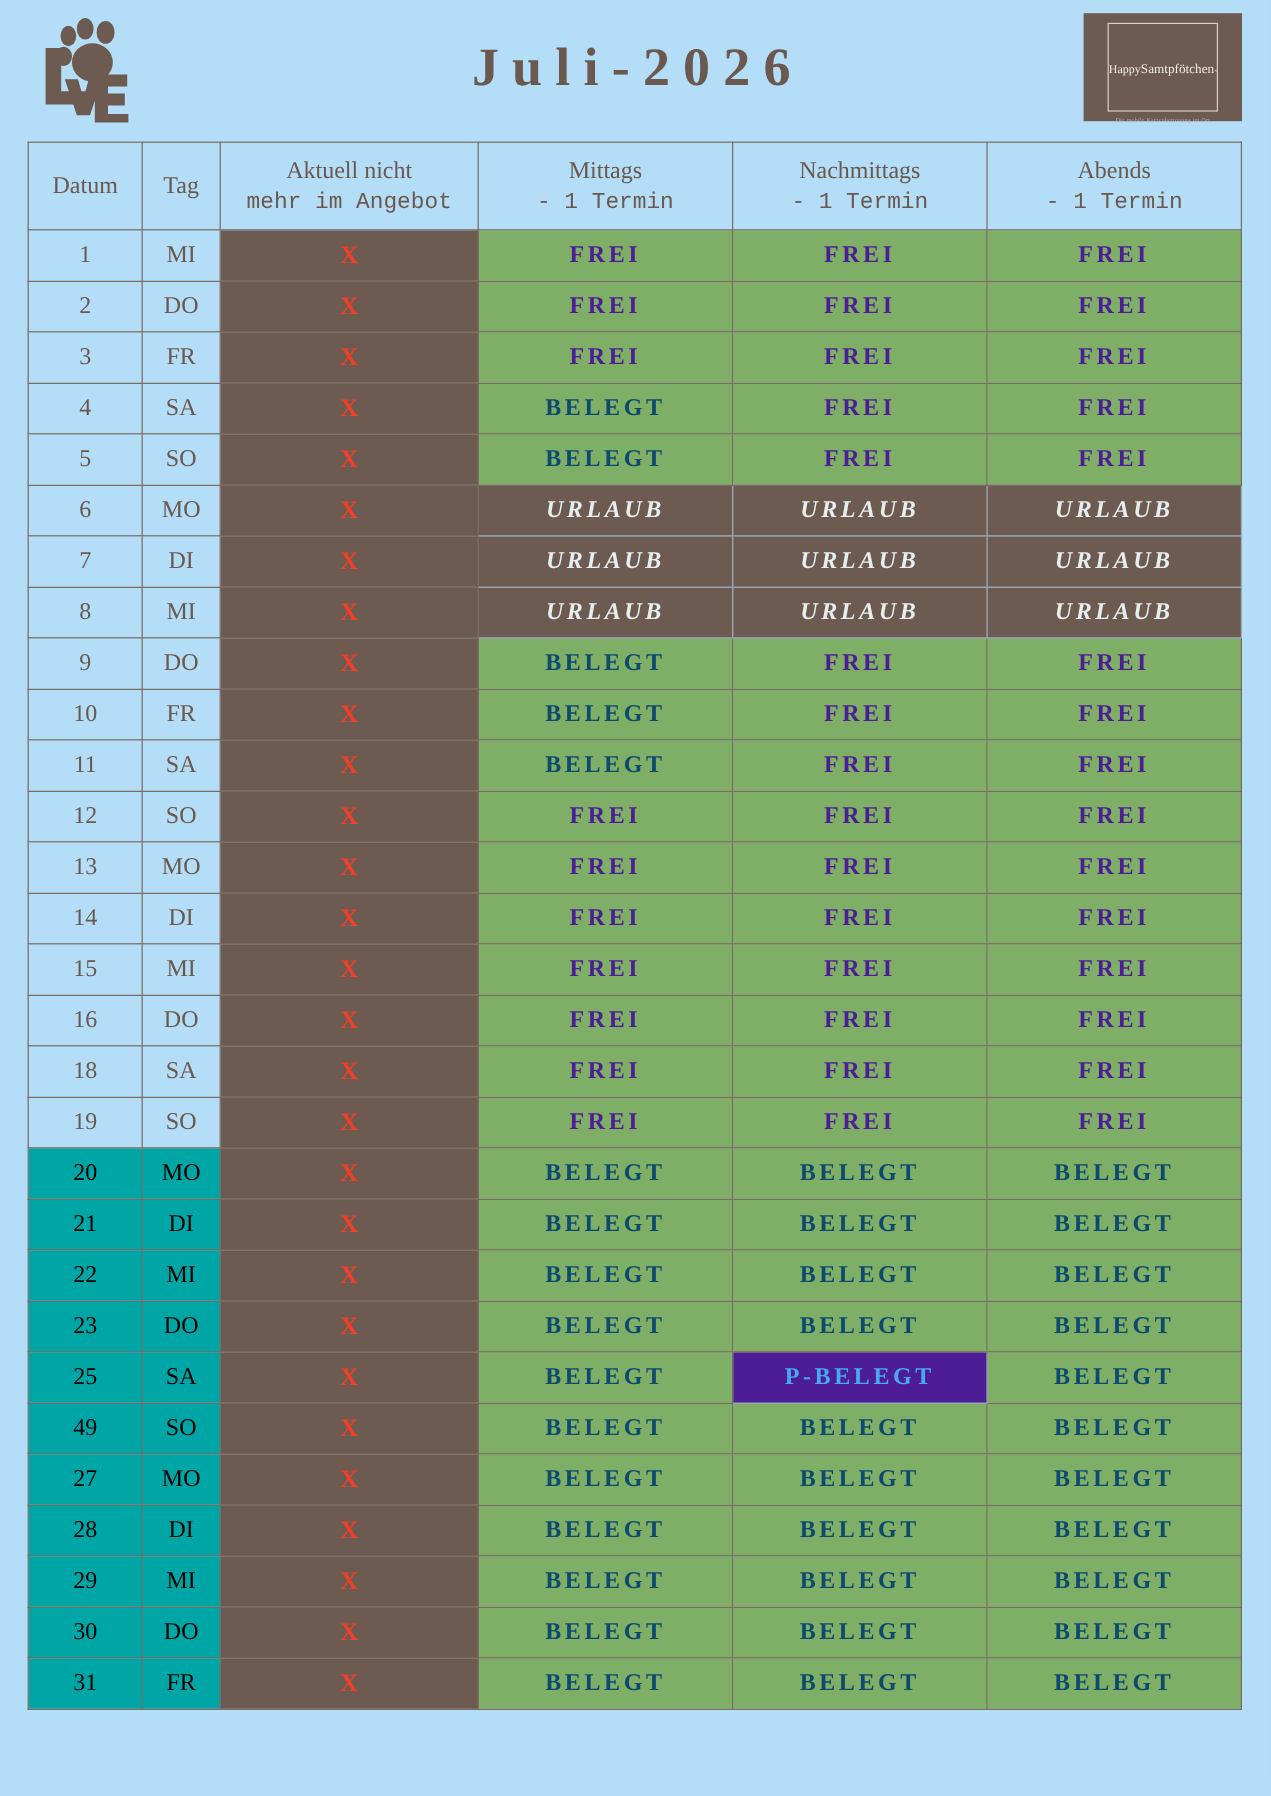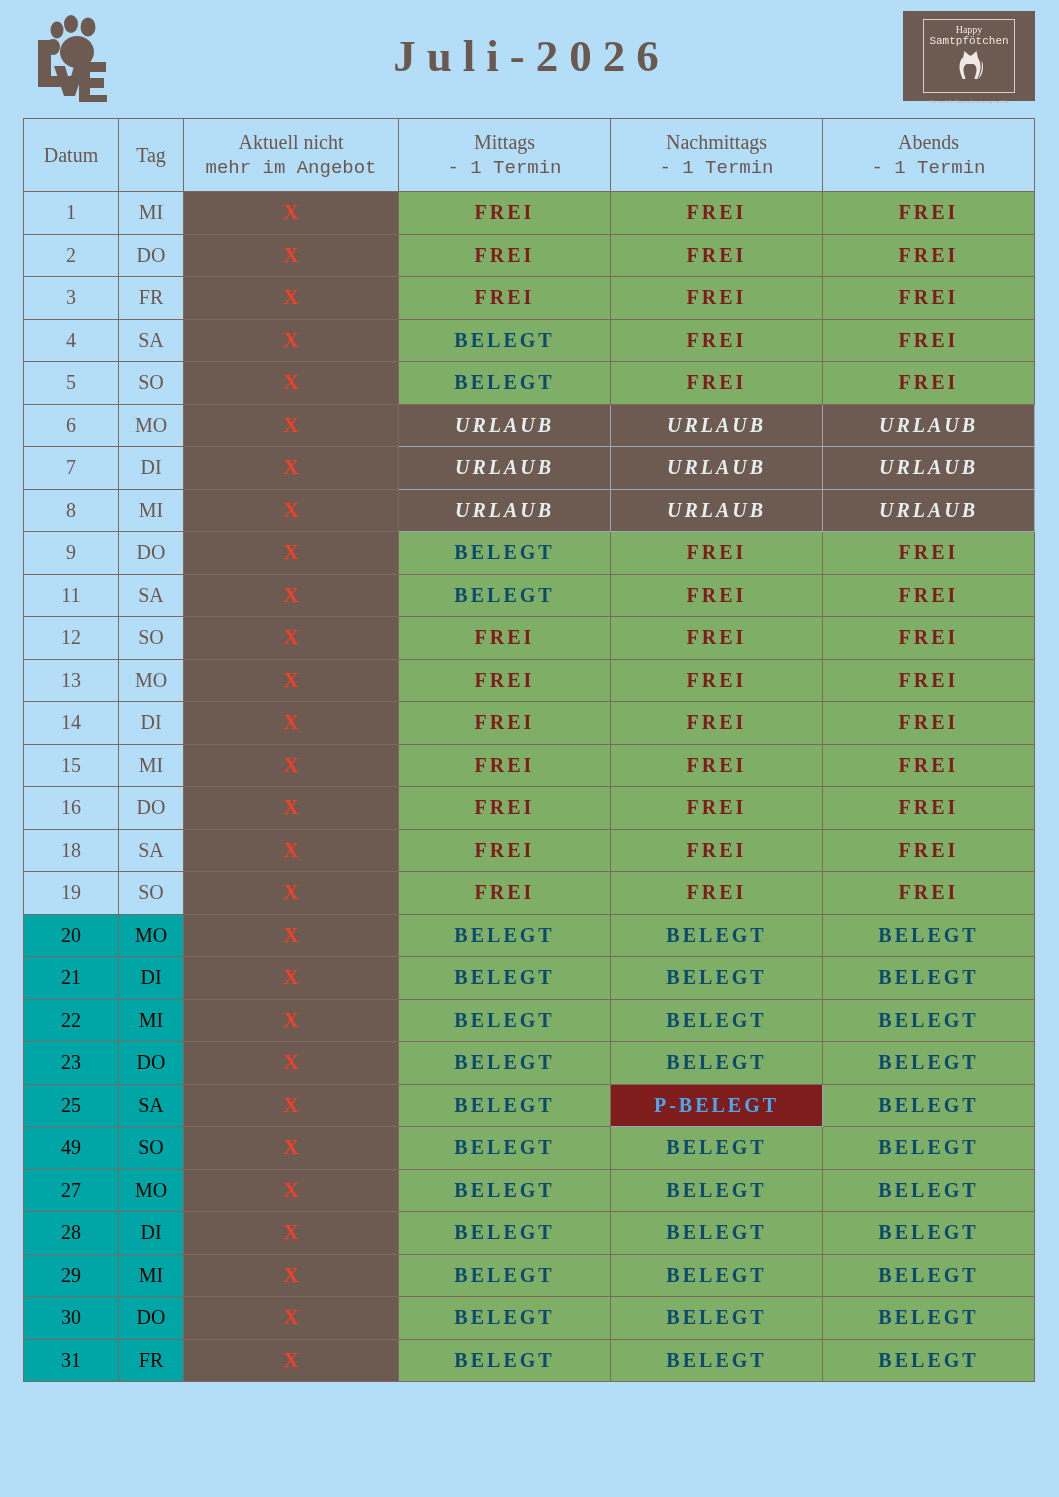--- a/index.html
+++ b/index.html
@@ -61,38 +61,38 @@
     position: relative;
     display: flex;
     align-items: center;
     justify-content: center;
   }
   .brand-inner {
     width: 92px;
     height: 74px;
     border: 1px solid #d8cfc8;
     display: flex;
-    flex-direction: column;
+    flex-direction: row;
     align-items: center;
     justify-content: flex-start;
     padding-top: 4px;
     box-sizing: border-box;
     position: relative;
   }
   .brand-line1 {
     color: #efe9e4;
     font-size: 10px;
     line-height: 11px;
     font-family: "Liberation Serif", "DejaVu Serif", serif;
   }
   .brand-line2 {
     color: #efe9e4;
     font-size: 11px;
     line-height: 12px;
-    font-family: Liberation Mono, monospace;
+    font-family: Liberation Serif, serif;
   }
   .brand-cat { margin-top: 1px; }
   .brand-sub {
     position: absolute;
     bottom: -12px;
     left: 0;
     right: 0;
     text-align: center;
     color: #bfb2aa;
     font-size: 5px;
@@ -169,38 +169,38 @@
     font-size: 20px;
     font-weight: bold;
     letter-spacing: 3px;
     border-left: 2px solid #b4ddf7;
     border-right: 2px solid #b4ddf7;
     border-top: 2px solid #b4ddf7;
     border-bottom: 2px solid #b4ddf7;
   }
   td.slot.frei {
     background: #7fae67;
-    color: #7f1d1d;
+    color: #4c1d95;
     margin-left: 30px;
   }
   td.slot.belegt {
     background: #7fae67;
     color: #0c4a6e;
   }
   td.slot.urlaub {
     background: #6d5a51;
     color: #e7eef0;
     border-left: 1px solid #9aa8b5;
     border-right: 1px solid #9aa8b5;
     border-top: 1px solid #9aa8b5;
     border-bottom: 1px solid #9aa8b5;
     font-style: italic;
   }
   td.slot.pbelegt {
-    background: #7f1d1d;
+    background: #4c1d95;
     color: #49a8ef;
     border-left: 1px solid #9aa8b5;
     border-right: 1px solid #9aa8b5;
     border-top: 1px solid #9aa8b5;
     border-bottom: 1px solid #9aa8b5;
   }
 </style>
 </head>
 <body>
 
@@ -344,20 +344,28 @@
           </tr>
           <tr class="row">
             <td class="datum">9</td>
             <td class="tag">DO</td>
             <td class="angebot">X</td>
             <td class="slot belegt">BELEGT</td>
             <td class="slot frei">FREI</td>
             <td class="slot frei">FREI</td>
           </tr>
           <tr class="row">
+            <td class="datum">10</td>
+            <td class="tag">FR</td>
+            <td class="angebot">X</td>
+            <td class="slot belegt">BELEGT</td>
+            <td class="slot frei">FREI</td>
+            <td class="slot frei">FREI</td>
+          </tr>
+          <tr class="row">
             <td class="datum">11</td>
             <td class="tag">SA</td>
             <td class="angebot">X</td>
             <td class="slot belegt">BELEGT</td>
             <td class="slot frei">FREI</td>
             <td class="slot frei">FREI</td>
           </tr>
           <tr class="row">
             <td class="datum">12</td>
             <td class="tag">SO</td>

